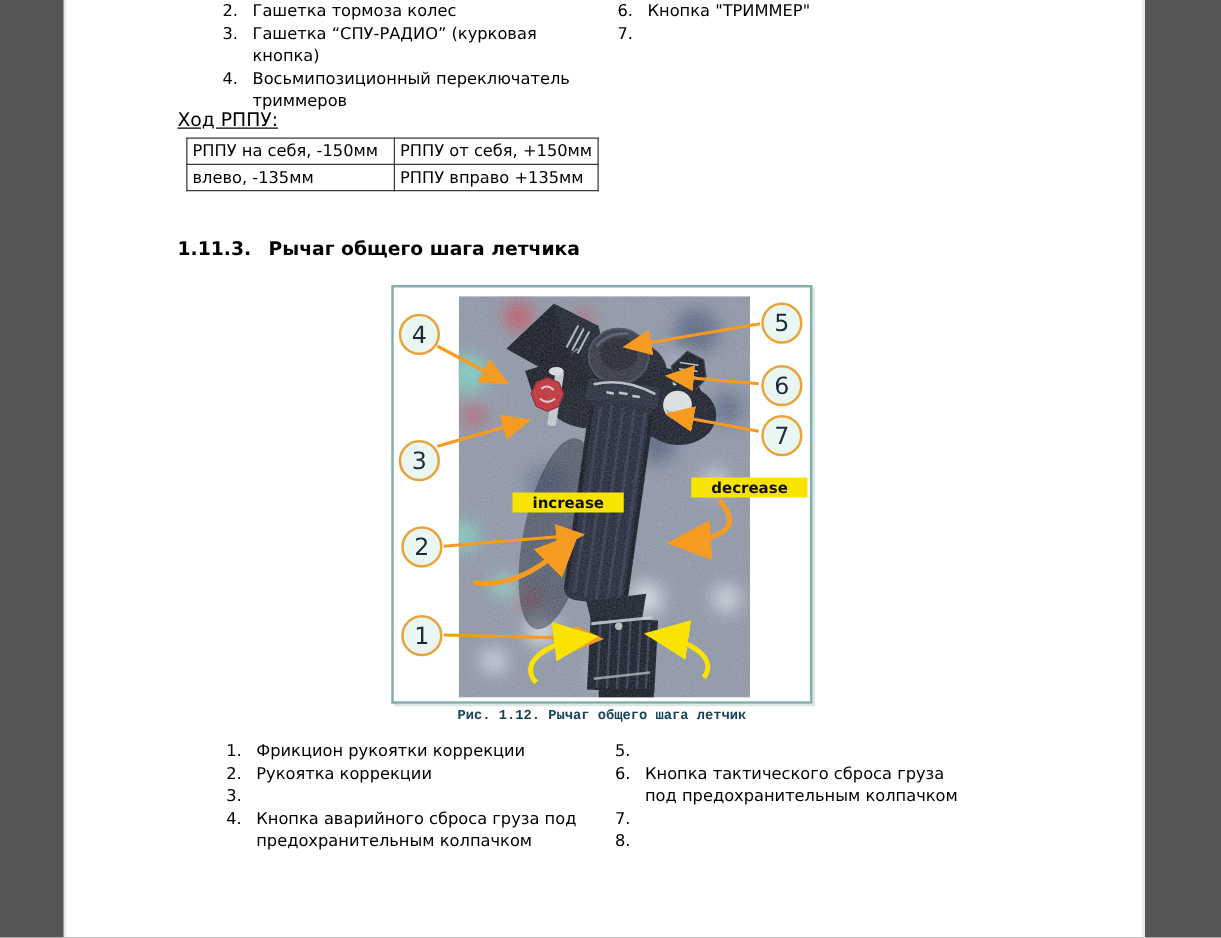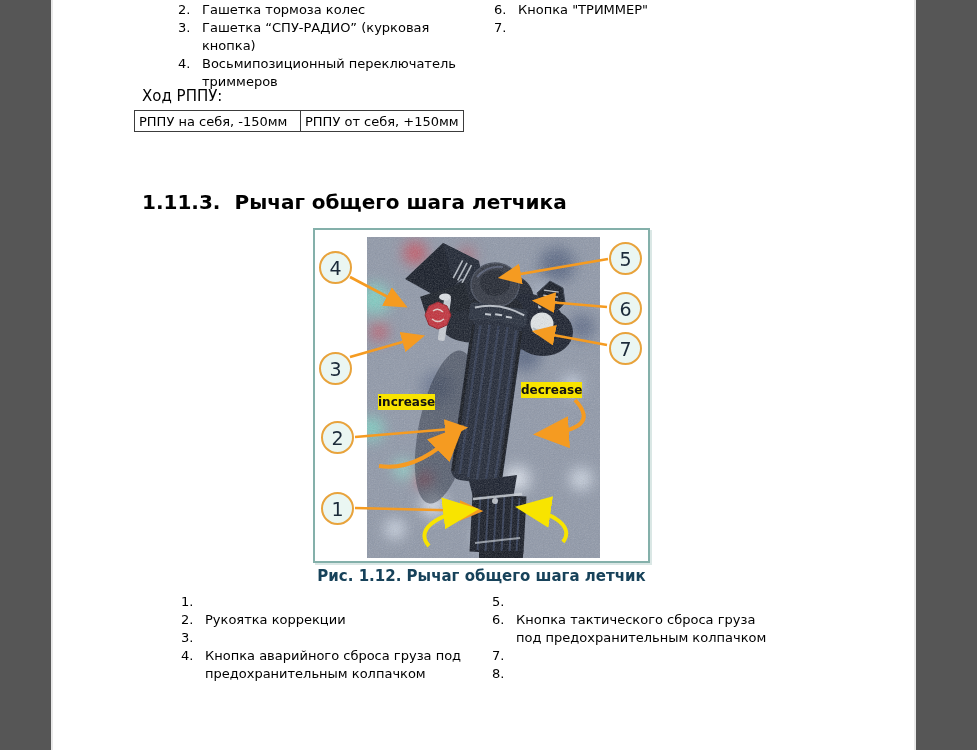--- a/index.html
+++ b/index.html
@@ -14,50 +14,51 @@
     position:absolute; left:51px; top:0; width:865px; height:750px;
     background:#fff;
     border-left:2px solid #e9e9e9; border-right:2px solid #e9e9e9;
   }
   
   .abs { position:absolute; }
   .list { font-size:13px; line-height:18px; }
   .list-item { display:flex; }
   .list-item .num { width:24px; flex:0 0 24px; }
   .list-item .txt { white-space:pre-line; }
-  .rppu-title { font-size:15px; }
+  .rppu-title { font-size:15px;text-decoration:underline; }
   .rppu-table { border-collapse:collapse; font-size:13px; }
   .rppu-table td {
     border:1px solid #3c3c3c; height:21px; padding:0 4px;
     white-space:nowrap; vertical-align:middle;
   }
   .rppu-table td.c1 { width:166px; }
   .rppu-table td.c2 { width:156px; }
-  .section-heading { font-size:20px; font-weight:bold; }
+  .section-heading { font-size:15px; font-weight:bold; }
   .section-heading .sec-title { margin-left:14px; }
   .figure-box {
     width:337px; height:335px; background:#fff;
     border:2px solid #84b0aa;
     box-shadow:2px 2px 0 rgba(150,185,180,.35);
   }
   .photo { position:absolute; left:52px; top:7px; width:233px; height:321px; }
   .callout {
     position:absolute; width:33px; height:33px; border-radius:50%;
     background:#eaf6f2; border:2px solid #e8a33c;
     display:flex; align-items:center; justify-content:center;
     font-size:19px; color:#1c2b3a; z-index:3;
   }
   .flow-label {
     position:absolute; background:#f8e400; color:#111;
-    font-size:12px; font-weight:bold; padding:0 0; line-height:16px;
+    font-size:12px; font-weight:bold; padding:0 16px; line-height:16px;
     z-index:3;
+    margin-left:32px;
   }
   .fig-overlay { position:absolute; left:0; top:0; z-index:2; pointer-events:none; }
   .caption {
-    font-weight:bold; font-size:15px; color:#17425a; text-align:center;
+    font-weight:bold; font-size:11px; color:#17425a; text-align:center;font-family:Liberation Mono, monospace;
   }
 </style>
 </head>
 <body>
 
 <div class="page">
 
   <div class="abs list" style="left:125px; top:1px; width:310px;">
     <div class="list-item">
       <span class="num">2.</span>
@@ -79,25 +80,29 @@
     <div class="list-item">
       <span class="num">6.</span>
       <span class="txt">Кнопка "ТРИММЕР"</span>
     </div>
     <div class="list-item">
       <span class="num">7.</span>
     </div>
   </div>
 
   <div class="abs rppu-title" style="left:89px; top:87px;">Ход РППУ:</div>
-  <table class="abs rppu-table" style="left:81px; top:110px;">
+  <table class="abs rppu-table" style="left:96px; top:110px;">
     <tbody>
         <tr>
       <td class="c1">РППУ на себя, -150мм</td>
       <td class="c2">РППУ от себя, +150мм</td>
+    </tr>
+    <tr>
+      <td class="c1">влево, -135мм</td>
+      <td class="c2">РППУ вправо +135мм</td>
     </tr>
   </tbody>
     </table>
 
   <div class="abs section-heading" style="left:89px; top:190px;">
     <span>1.11.3.</span><span class="sec-title">Рычаг общего шага летчика</span>
   </div>
 
   <div class="abs figure-box" style="left:260px; top:228px;">
 
@@ -258,20 +263,21 @@
 
     <div class="flow-label" style="left:63px; top:164px;">increase</div>
     <div class="flow-label" style="left:206px; top:152px;">decrease</div>
   </div>
 
   <div class="abs caption" style="left:260px; top:567px; width:337px;">Рис. 1.12. Рычаг общего шага летчик</div>
 
   <div class="abs list" style="left:128px; top:593px; width:310px;">
     <div class="list-item">
       <span class="num">1.</span>
+      <span class="txt">Фрикцион рукоятки коррекции</span>
     </div>
     <div class="list-item">
       <span class="num">2.</span>
       <span class="txt">Рукоятка коррекции</span>
     </div>
     <div class="list-item">
       <span class="num">3.</span>
     </div>
     <div class="list-item">
       <span class="num">4.</span>

